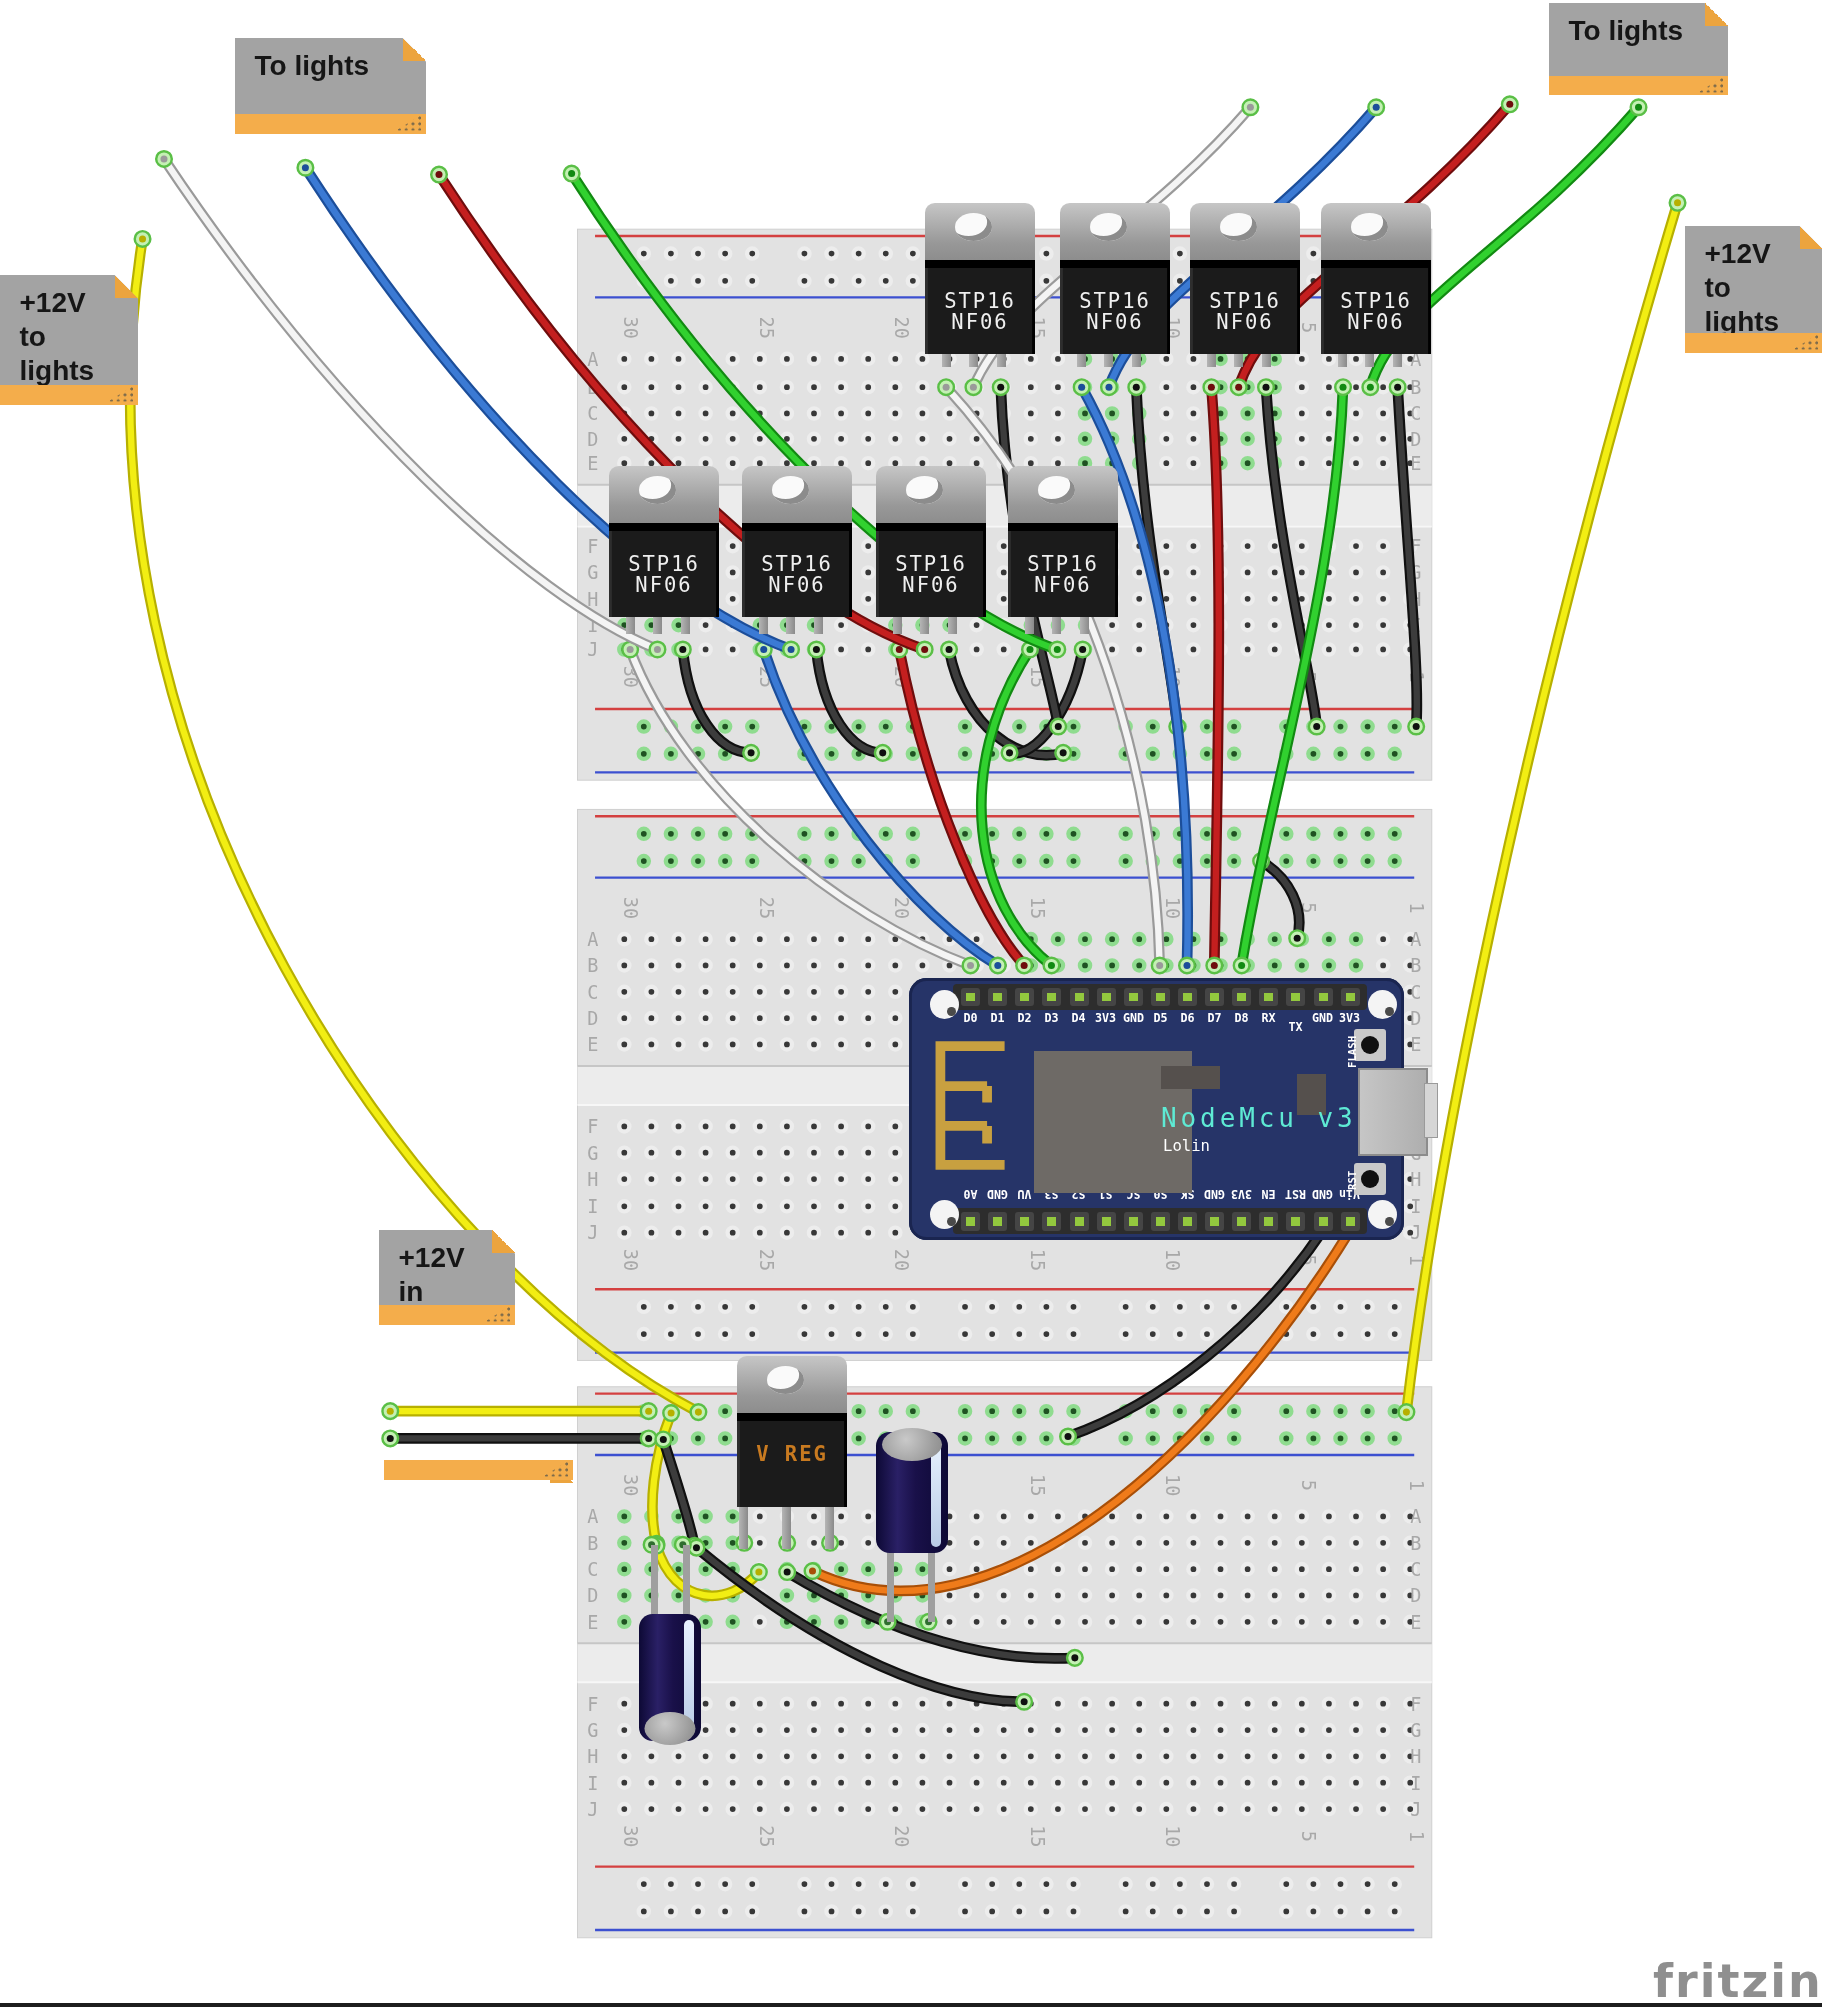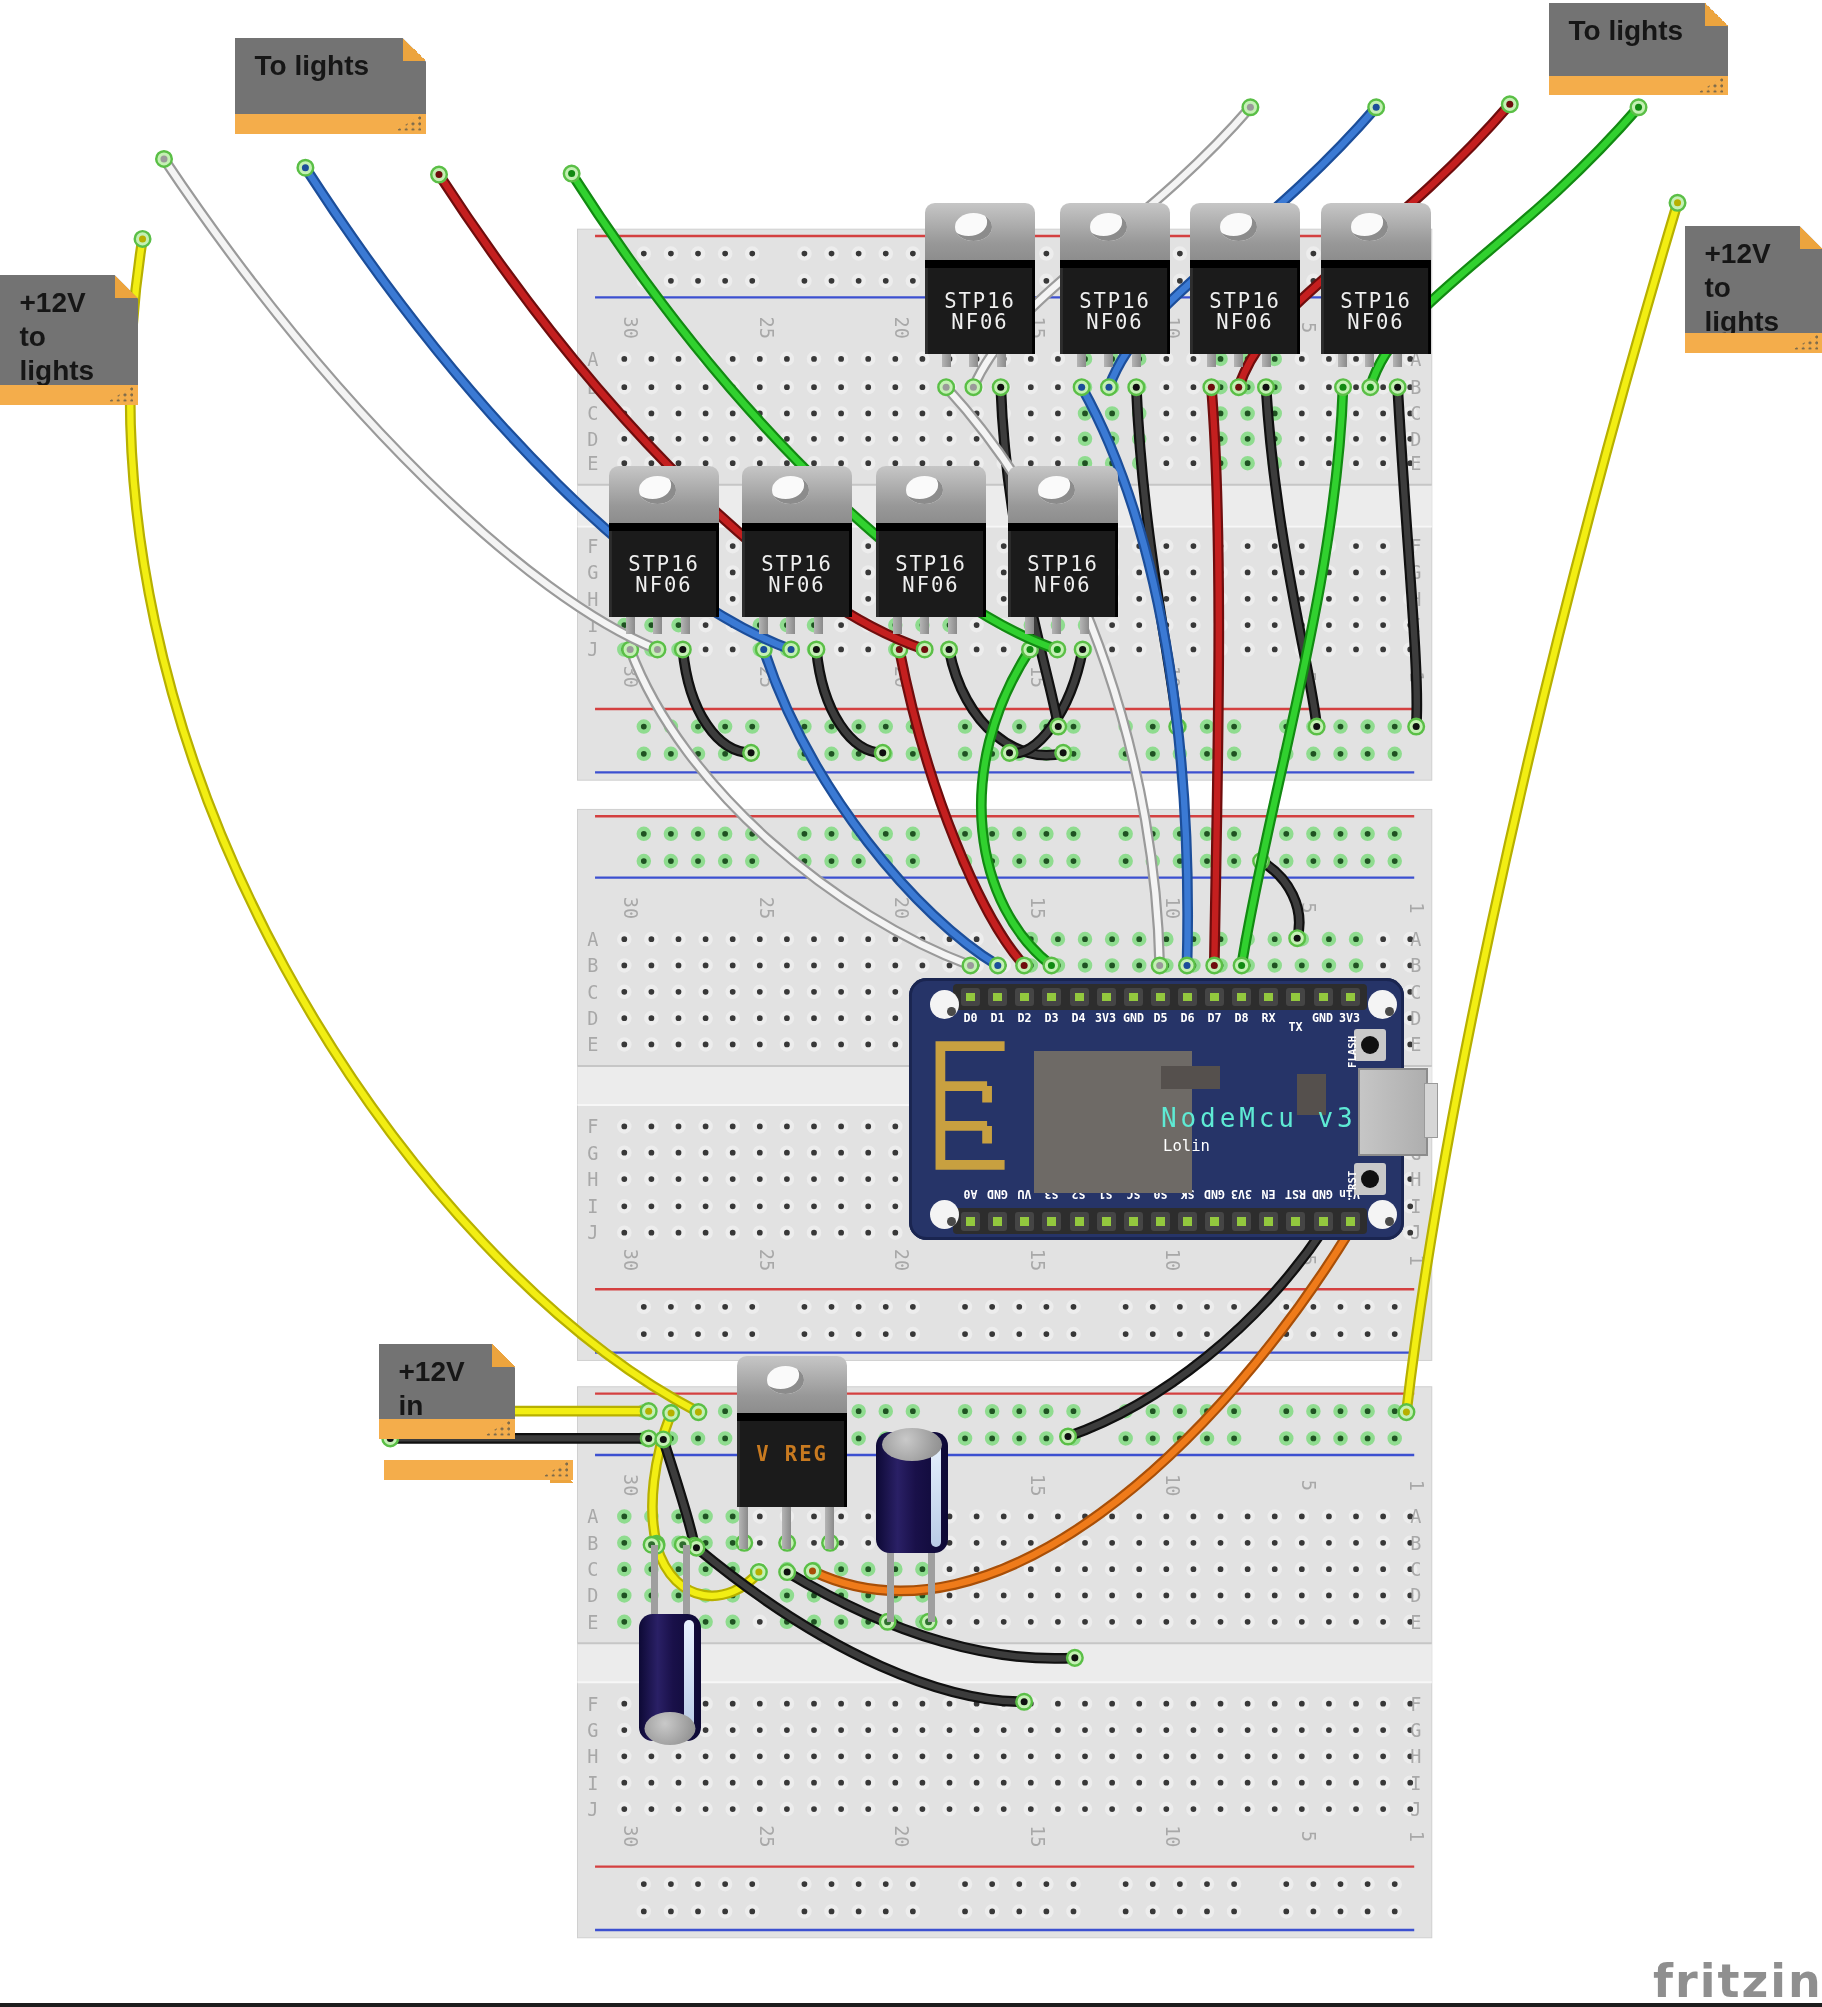--- a/index.html
+++ b/index.html
@@ -2,21 +2,21 @@
 <html><head>
 <meta charset="utf-8">
 <style>
   html,body{margin:0;padding:0;background:#fff}
   #stage{position:relative;width:1823px;height:2007px;background:#ffffff;overflow:hidden;
          font-family:"Liberation Sans",sans-serif}
   #stage svg{position:absolute;left:0;top:0}
   .layer{position:absolute;left:0;top:0;width:1823px;height:2007px}
   
   .note{position:absolute;z-index:40}
-  .note-body{position:relative;background:#737373;
+  .note-body{position:relative;background:#a3a3a3;
      clip-path:polygon(0 0,calc(100% - 23.4px) 0,100% 23.4px,100% 100%,0 100%)}
   .note-fold{position:absolute;right:0;top:0;width:23.4px;height:23.4px;
      background:linear-gradient(225deg,rgba(0,0,0,0) 0 50%,#eca43e 50% 100%)}
   .note-text{font-size:28px;font-weight:600;color:#161616;line-height:1.22;
      white-space:pre-line;padding:10.7px 19.5px}
   .note-strip{position:relative;background:#f4ad4b;height:19.5px}
   .note-dots{position:absolute;right:4.9px;bottom:2.9px;width:25px;height:15.6px;
      background-image:radial-gradient(circle,#7e6b4a 1.4px,rgba(0,0,0,0) 1.7px);
      background-size:6.8px 5.9px;clip-path:polygon(100% 0,100% 100%,0 100%)}
   
@@ -2018,21 +2018,21 @@
       <div class="note" style="left: 0px; top: 275px; width: 138px;">
         <div class="note-body" style="height: 110px;">
           <div class="note-text">+12V to
 lights</div>
         </div>
         <div class="note-fold" style="position: absolute; right: 0px; top: 0px;"></div>
         <div class="note-strip">
           <div class="note-dots"></div>
         </div>
       </div>
-      <div class="note" style="left: 379px; top: 1344px; width: 136px;">
+      <div class="note" style="left: 379px; top: 1230px; width: 136px;">
         <div class="note-body" style="height: 75px;">
           <div class="note-text">+12V in</div>
         </div>
         <div class="note-fold" style="position: absolute; right: 0px; top: 0px;"></div>
         <div class="note-strip">
           <div class="note-dots"></div>
         </div>
       </div>
       <div class="note" style="left: 384px; top: 1460px; width: 189px;">
         <div class="note-fold" style="position: absolute; right: 0px; top: 0px;"></div>

